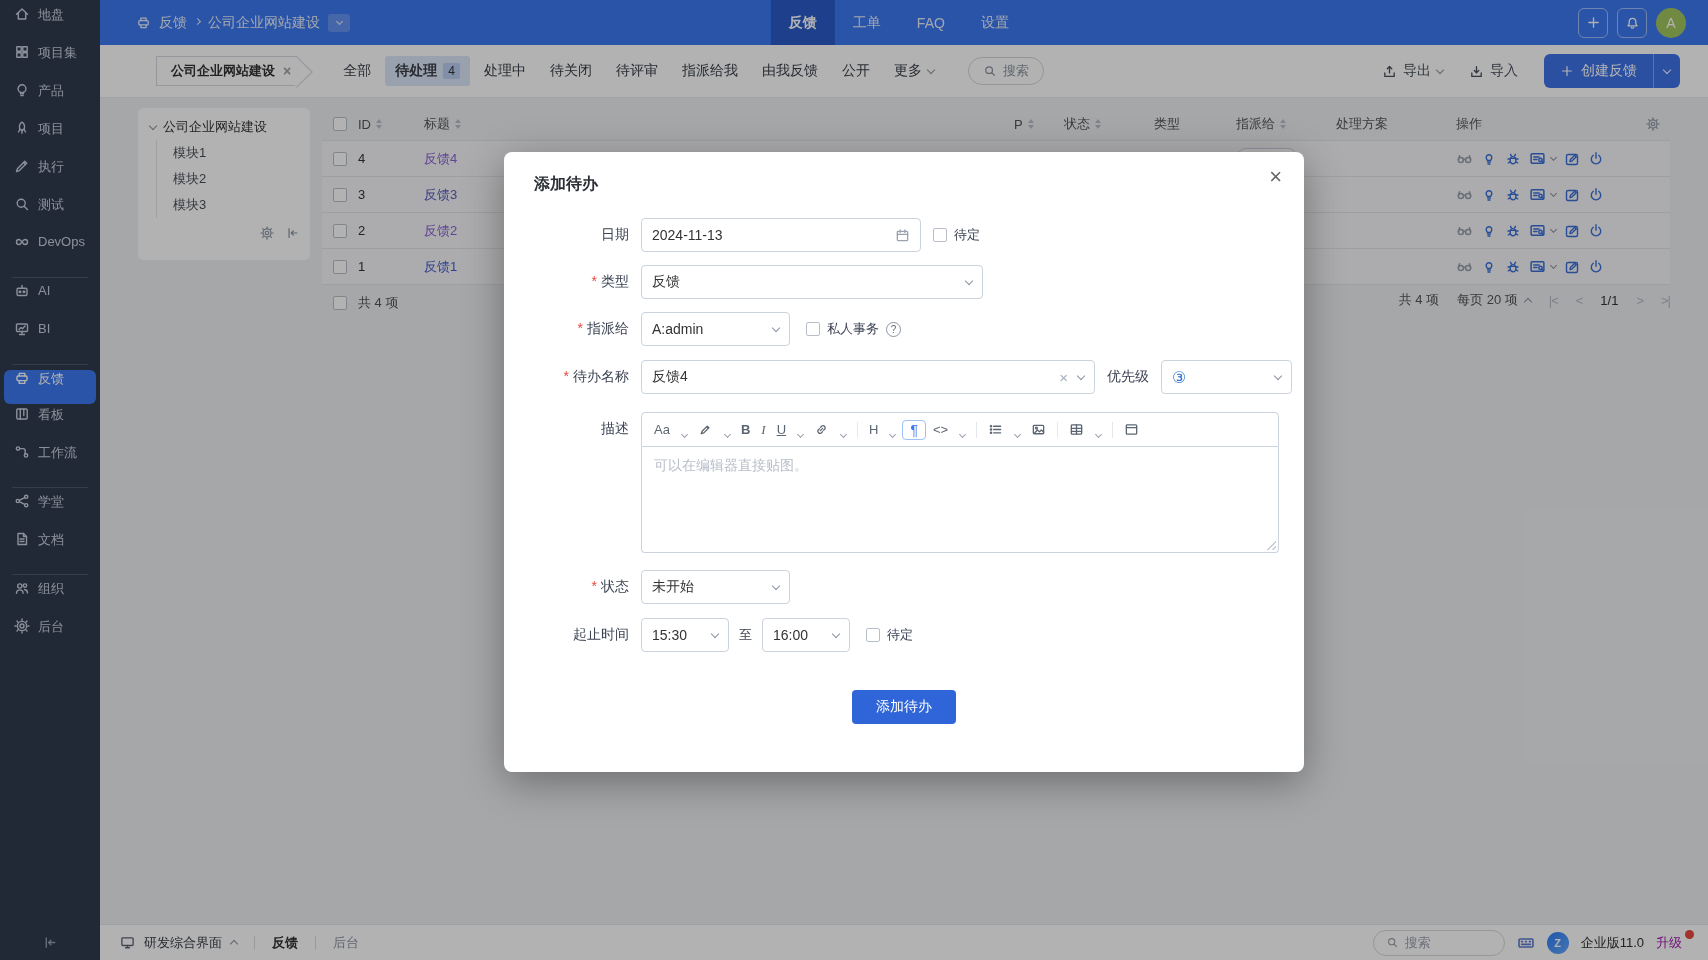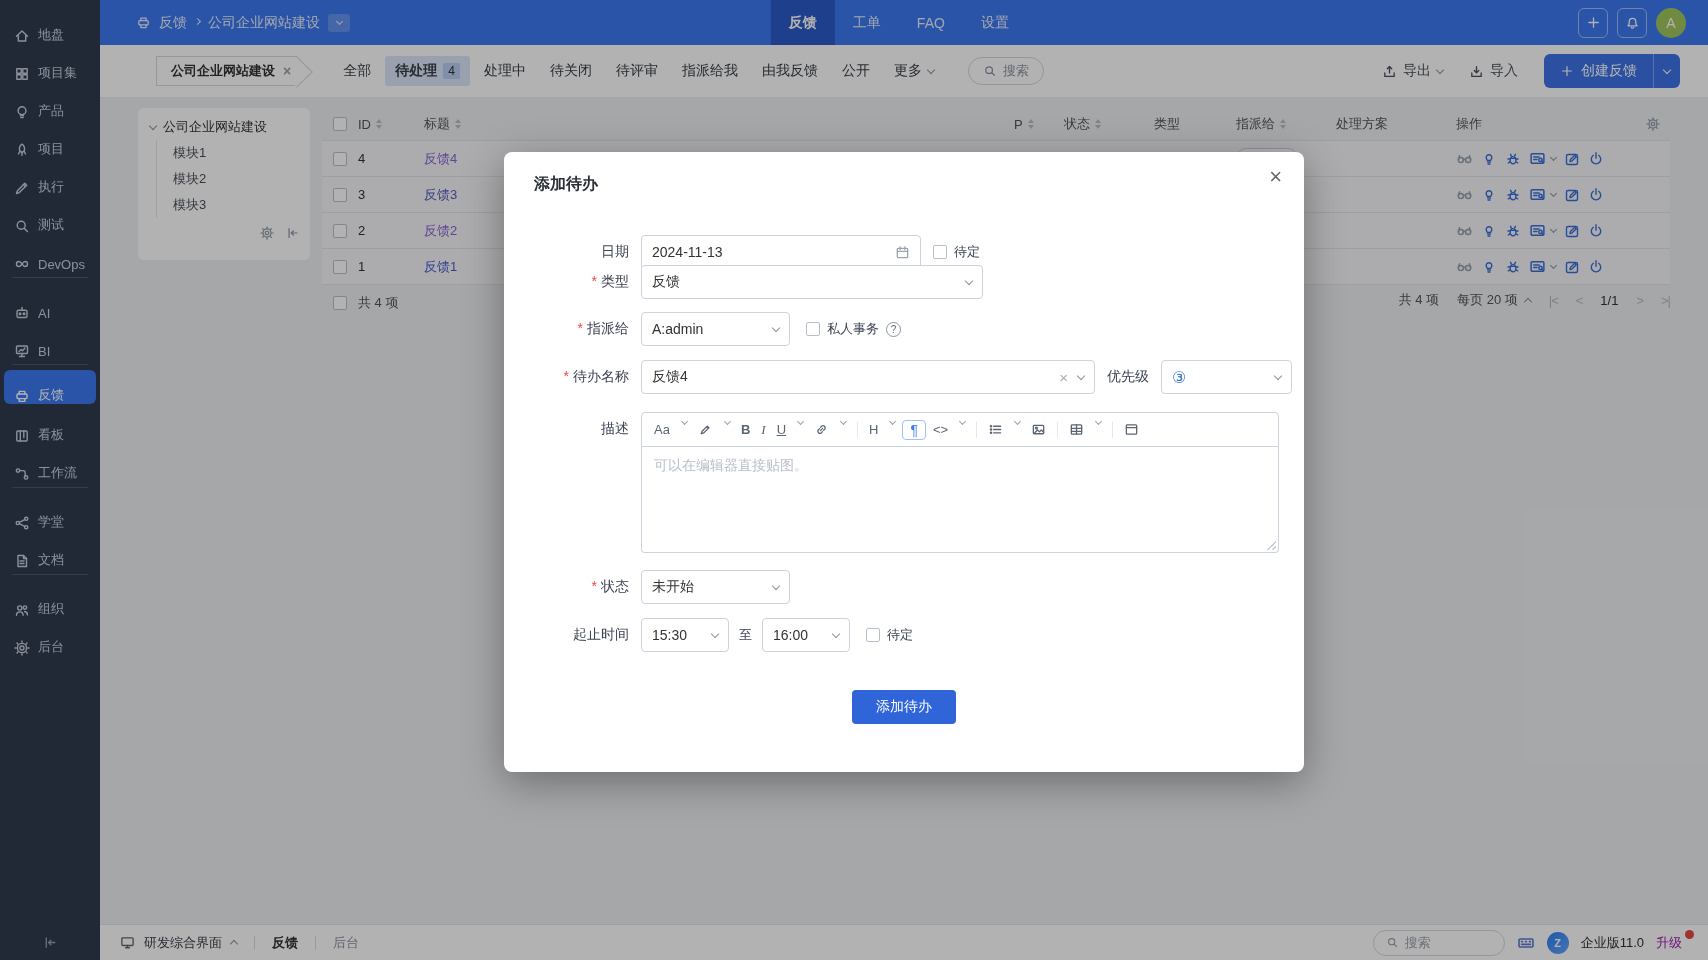--- a/index.html
+++ b/index.html
@@ -9,21 +9,21 @@
   .cv{display:inline-block;width:6px;height:6px;border-right:1.5px solid currentColor;border-bottom:1.5px solid currentColor;transform:rotate(45deg);margin-top:-3px}
   .cv.up{transform:rotate(-135deg);margin-top:3px}
   .cb{display:inline-block;width:14px;height:14px;border:1px solid #b9bfca;border-radius:2px;background:#fff;flex:none}
   .sort{display:inline-flex;flex-direction:column;gap:2px;margin-left:5px}
   .sort i{display:block;width:0;height:0;border:3.5px solid transparent}
   .sort .u{border-bottom:4px solid #b9bdc6;border-top:0}
   .sort .d{border-top:4px solid #b9bdc6;border-bottom:0}
 
   
   #sidebar{position:absolute;left:0;top:0;width:100px;height:960px;background:#323c4e;z-index:10;padding-top:6px}
-  .sb-item{display:flex;align-items:flex-end;gap:8px;height:38px;padding:0 0 0 14px;color:#c8d0de;font-size:13px;cursor:pointer}
+  .sb-item{display:flex;align-items:flex-start;gap:8px;height:38px;padding:0 0 0 14px;color:#c8d0de;font-size:13px;cursor:pointer}
   .sb-item svg{flex:none}
   .sb-item.active{background:#3c79f0;color:#fff;border-radius:6px;margin:2px 4px;height:34px;padding-left:10px}
   .sb-div{height:1px;background:rgba(255,255,255,.14);margin:5px 12px}
   #sb-collapse{position:absolute;bottom:10px;left:0;width:100%;text-align:center;color:#97a1b3;font-size:14px;cursor:pointer}
 
   
   #navbar{position:absolute;left:100px;top:0;width:1608px;height:45px;background:#3c79f0;z-index:9;display:flex;align-items:center;color:#e8eefc}
   #breadcrumb{display:flex;align-items:center;gap:8px;margin-left:36px;font-size:14px}
   #bc-chip{background:rgba(255,255,255,.2);border-radius:3px;width:22px;height:18px;display:flex;align-items:center;justify-content:center}
   #nav-menu{position:absolute;left:50%;transform:translateX(-52%);display:flex;height:45px}
@@ -98,21 +98,21 @@
   #modal-close{position:absolute;top:14px;right:22px;font-size:22px;color:#666;cursor:pointer;line-height:1}
   #modal-title{position:absolute;left:30px;top:22px;font-size:16px;font-weight:bold;color:#2b2f36}
   .mrow{position:absolute;left:30px;display:flex;align-items:center}
   .mlabel{width:95px;text-align:right;margin-right:12px;font-size:14px;color:#3c4353;flex:none}
   .req::before{content:"*";color:#e8483f;margin-right:4px}
   .inp{height:34px;border:1px solid #ccd3dc;border-radius:4px;display:flex;align-items:center;padding:4px 10px;font-size:14px;color:#333;background:#fff}
   .inp .cv{color:#8a93a0;margin-left:auto}
   .chk{display:flex;align-items:center;gap:7px;font-size:13px;color:#3c4353}
   .qmark{width:15px;height:15px;border:1px solid #8a93a3;border-radius:50%;display:flex;align-items:center;justify-content:center;font-size:10px;color:#667}
   #tb{position:absolute;left:137px;top:260px;width:638px;height:35px;border:1px solid #ccd3dc;border-radius:4px 4px 0 0;display:flex;align-items:center;padding:0 8px;gap:3px;color:#5c6672}
-  .tbi{display:flex;align-items:flex-start;padding:2px 4px;gap:10px;font-size:13px;cursor:pointer}
+  .tbi{display:flex;align-items:flex-end;padding:2px 4px;gap:10px;font-size:13px;cursor:pointer}
   .tbi .cv{width:5px;height:5px;color:#9aa2ae;margin-left:2px}
   .tbi.act{color:#3c78f0;border:1px solid #9cc0f8;border-radius:4px;padding:1px 7px;font-size:14px}
   .tb-div{width:1px;height:16px;background:#e4e7eb;margin:0 4px}
   #tb-area{position:absolute;left:137px;top:295px;width:638px;height:106px;border:1px solid #ccd3dc;border-top:none;border-radius:0 0 4px 4px;padding:10px 12px;color:#b8bec8;font-size:14px}
   #tb-resize{position:absolute;right:2px;bottom:2px;width:10px;height:10px;background:repeating-linear-gradient(-45deg,transparent 0 2px,#c9ced6 2px 3.2px);clip-path:polygon(100% 0,100% 100%,0 100%)}
   #m-submit{position:absolute;left:50%;transform:translateX(-50%);top:538px;height:34px;padding:0 24px;background:#2f65d8;color:#fff;font-size:14px;border:none;border-radius:4px;display:flex;align-items:center;cursor:pointer}
 </style>
 </head>
 <body>
 
@@ -790,21 +790,21 @@
     <span id="upgrade" style="color:#a21caf">升级</span>
   </div>
 </footer>
 
 <div id="overlay"></div>
 
 <div id="modal">
   <div id="modal-title">添加待办</div>
   <div id="modal-close">×</div>
 
-  <div class="mrow" style="top:83px">
+  <div class="mrow" style="top:66px">
     <span class="mlabel">日期</span>
     <div class="inp" style="width:280px">
       <span>2024-11-13</span>
       <svg class="ic" width="15" height="15" style="margin-left:auto;color:#9aa2ae">
           <use href="#i-cal"></use>
         </svg>
     </div>
     <div class="chk" style="margin-left:12px">
       <span class="cb"></span>
       <span>待定</span>

